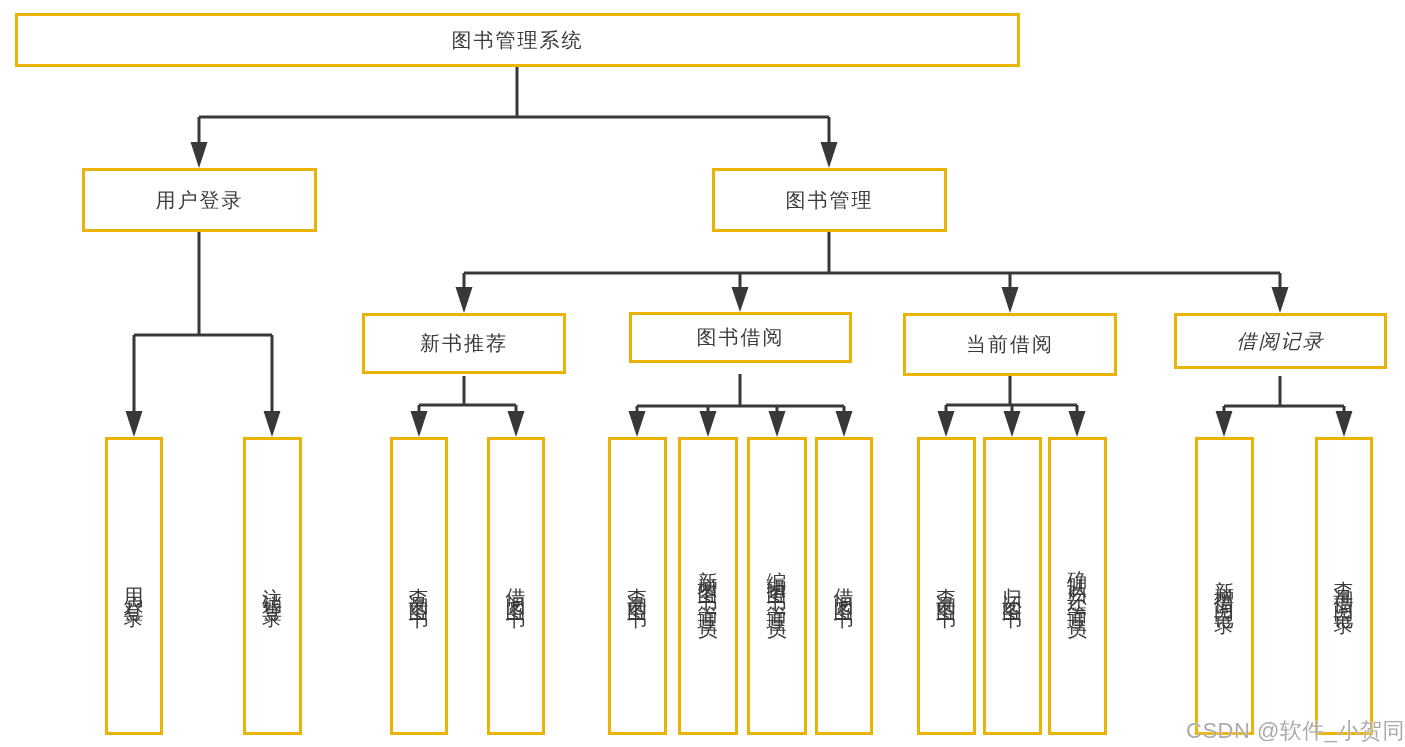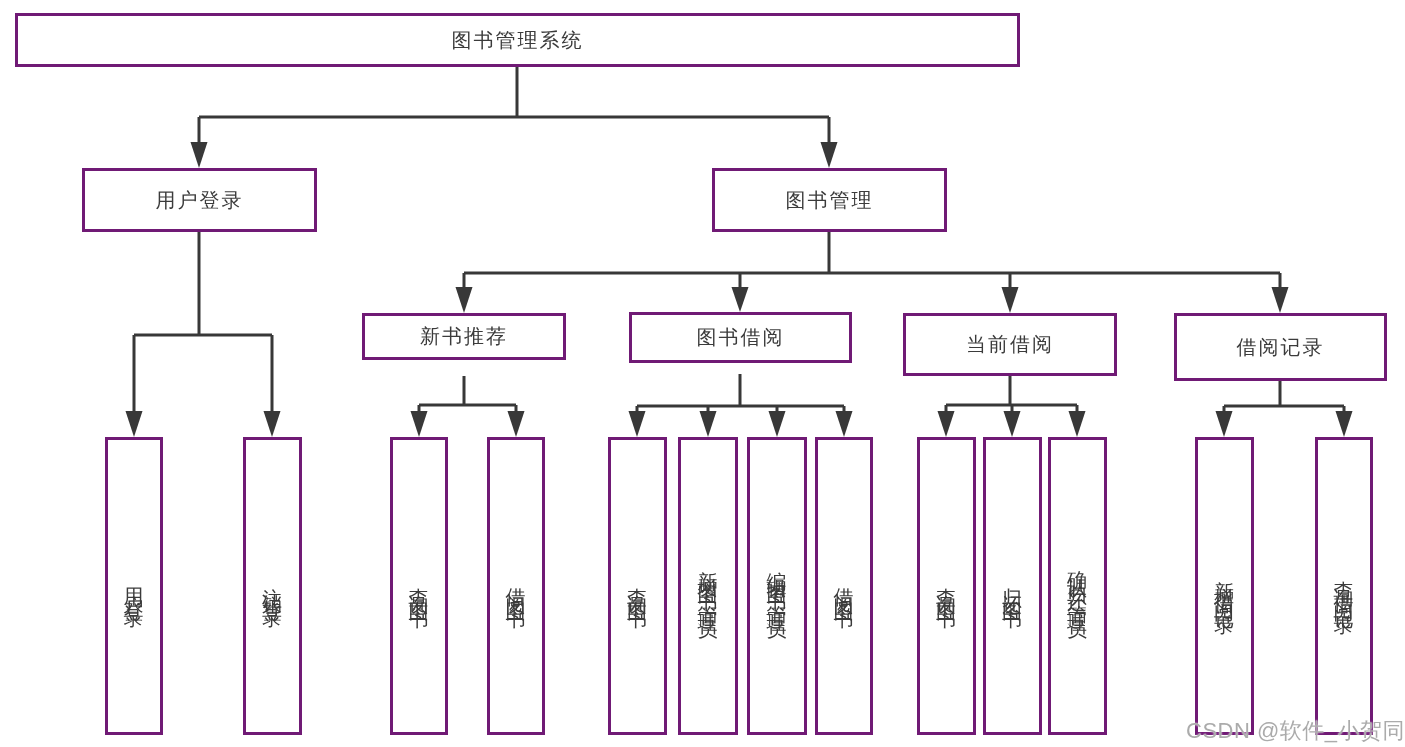--- a/index.html
+++ b/index.html
@@ -3,21 +3,21 @@
 <meta charset="utf-8">
 <style>
   html,body { margin:0; padding:0; background:#ffffff; }
   #page {
     position:relative; width:1405px; height:747px; background:#ffffff;
     font-family:"Liberation Sans", sans-serif; overflow:hidden;
   }
   #edges { position:absolute; left:0; top:0; width:1405px; height:747px; }
   .node {
     position:absolute; box-sizing:border-box;
-    border:3px solid #701a75; background:#ffffff;
+    border:3px solid #eab308; background:#ffffff;
     display:flex; align-items:center; justify-content:center;
     color:#3b3b3b;
   }
   .h-node { font-size:20px; letter-spacing:2px; }
   .v-node span {
     writing-mode:vertical-rl; text-orientation:mixed;
     font-size:20px; line-height:1; letter-spacing:7px;
   }
   .watermark {
     position:absolute; left:1186px; top:716px;
@@ -77,30 +77,30 @@
     <span>图书管理系统</span>
   </div>
 
   <div class="node h-node" style="left:82px;top:168px;width:235px;height:64px;">
     <span>用户登录</span>
   </div>
   <div class="node h-node" style="left:712px;top:168px;width:235px;height:64px;text-align:right;">
     <span>图书管理</span>
   </div>
 
-  <div class="node h-node" style="left:362px;top:313px;width:204px;height:47px;">
+  <div class="node h-node" style="left:362px;top:313px;width:204px;height:61px;">
     <span>新书推荐</span>
   </div>
   <div class="node h-node" style="left:629px;top:312px;width:223px;height:51px;">
     <span>图书借阅</span>
   </div>
   <div class="node h-node" style="left:903px;top:313px;width:214px;height:63px;">
     <span>当前借阅</span>
   </div>
-  <div class="node h-node" style="left:1174px;top:313px;width:213px;height:68px;">
+  <div class="node h-node" style="left:1174px;top:313px;width:213px;height:56px;font-style:italic;">
     <span>借阅记录</span>
   </div>
 
   <div class="node v-node" style="left:105px;top:437px;width:58px;height:298px;">
     <span>用户登录</span>
   </div>
   <div class="node v-node" style="left:243px;top:437px;width:59px;height:298px;">
     <span>注销登录</span>
   </div>
 

